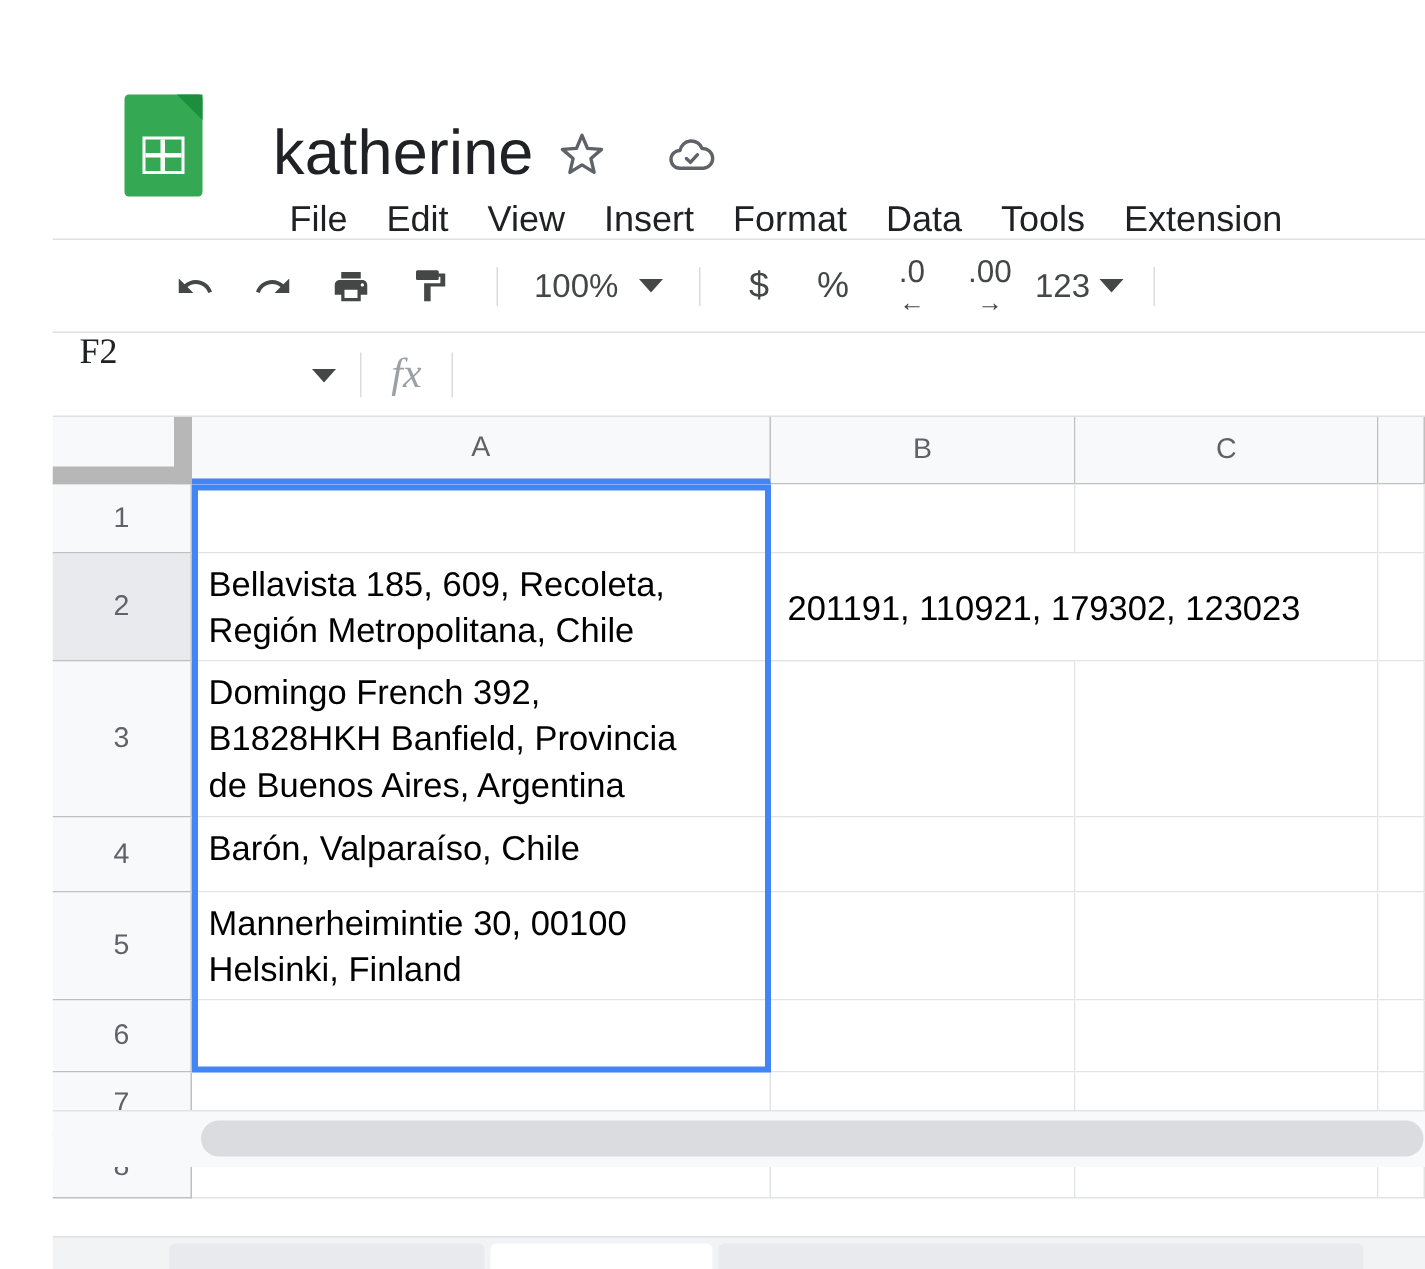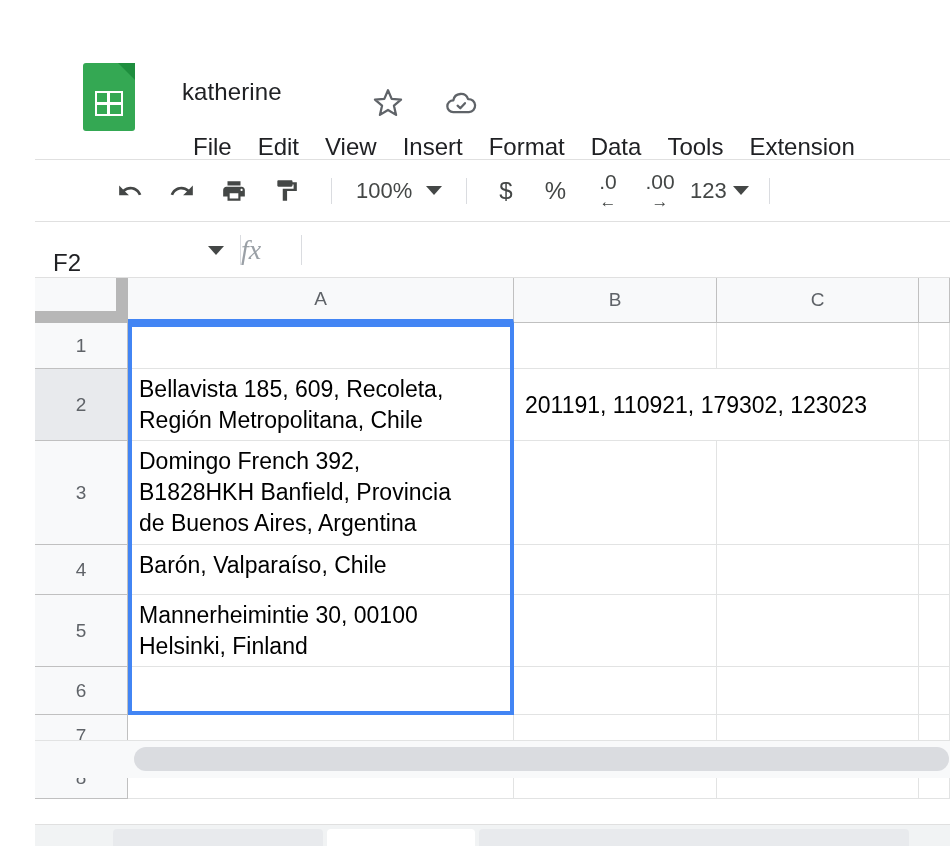--- a/index.html
+++ b/index.html
@@ -45,21 +45,21 @@
     left: 0; top: 9px; width: 100%; height: 2.6px;
     background: #ffffff;
   }
   .logo .sheet-grid:after {
     content: ""; position: absolute;
     left: 10px; top: 0; width: 2.6px; height: 100%;
     background: #ffffff;
   }
   .doc-title {
     position: absolute; left: 147px; top: 48px;
-    font-size: 24px; color: #202124; letter-spacing: 0.1px;
+    font-size: 42px; color: #202124; letter-spacing: 0.1px;
     white-space: nowrap;
   }
   .title-icon {
     position: absolute; top: 56px;
     width: 34px; height: 34px;
     color: #5f6368;
   }
   .title-icon svg { width: 100%; height: 100%; display: block; }
   #star-ic { left: 336px; }
   #cloud-ic { left: 409px; }
@@ -137,29 +137,29 @@
 
   
   .formulabar {
     position: relative;
     height: 56px;
     display: flex; align-items: center;
     border-bottom: 1px solid #e0e0e0;
   }
   .namebox {
     width: 205px; height: 100%;
-    display: flex; align-items: flex-end;
+    display: flex; align-items: flex-start;
     padding-left: 18px; padding-right: 12px;
-    position: relative; cursor: text;
+    position: relative; cursor: text; font-family: Liberation Serif, serif;
   }
   .namebox .nb-val { font-size: 24px; color: #202124; }
   .namebox .caret { position: absolute; right: 16px; top: 24px; }
   .fbar-sep { width: 1px; height: 30px; background: #dadce0; flex: none; }
   .fx {
-    width: 60px; display: flex; align-items: center; 
+    width: 60px; display: flex; align-items: center; justify-content: center;
     font-family: "Liberation Serif", serif;
     font-style: italic; font-size: 28px; color: #9aa0a6;
   }
   .finput {
     flex: 1; height: 100%;
     display: flex; align-items: center;
     padding-left: 14px;
     font-size: 22px; color: #202124; cursor: text;
   }
 

